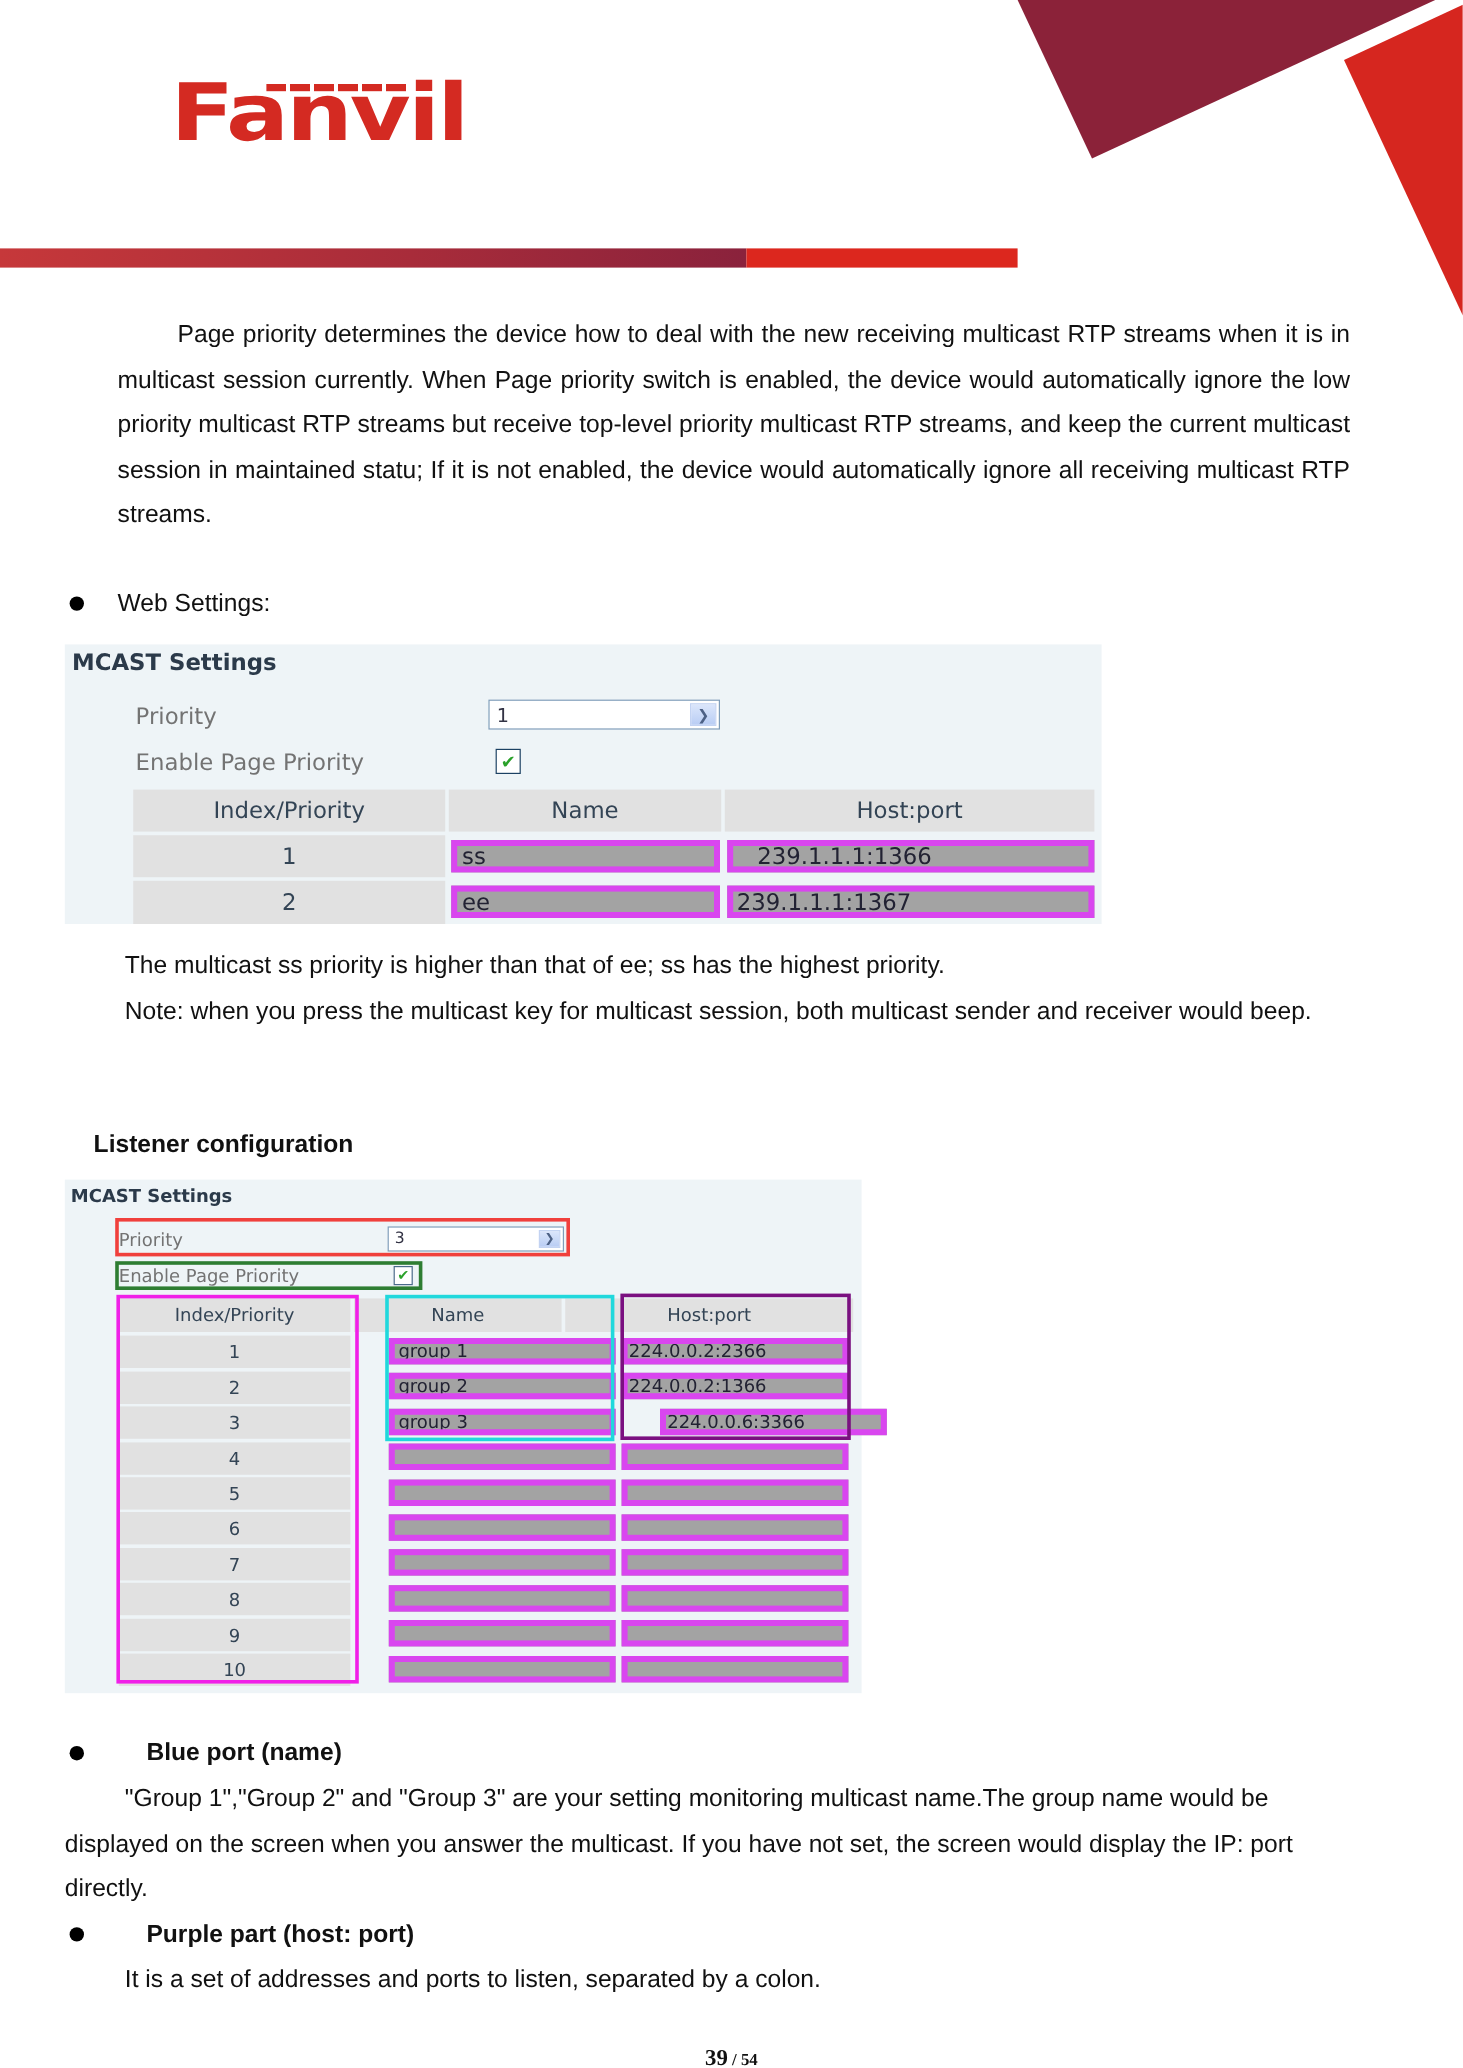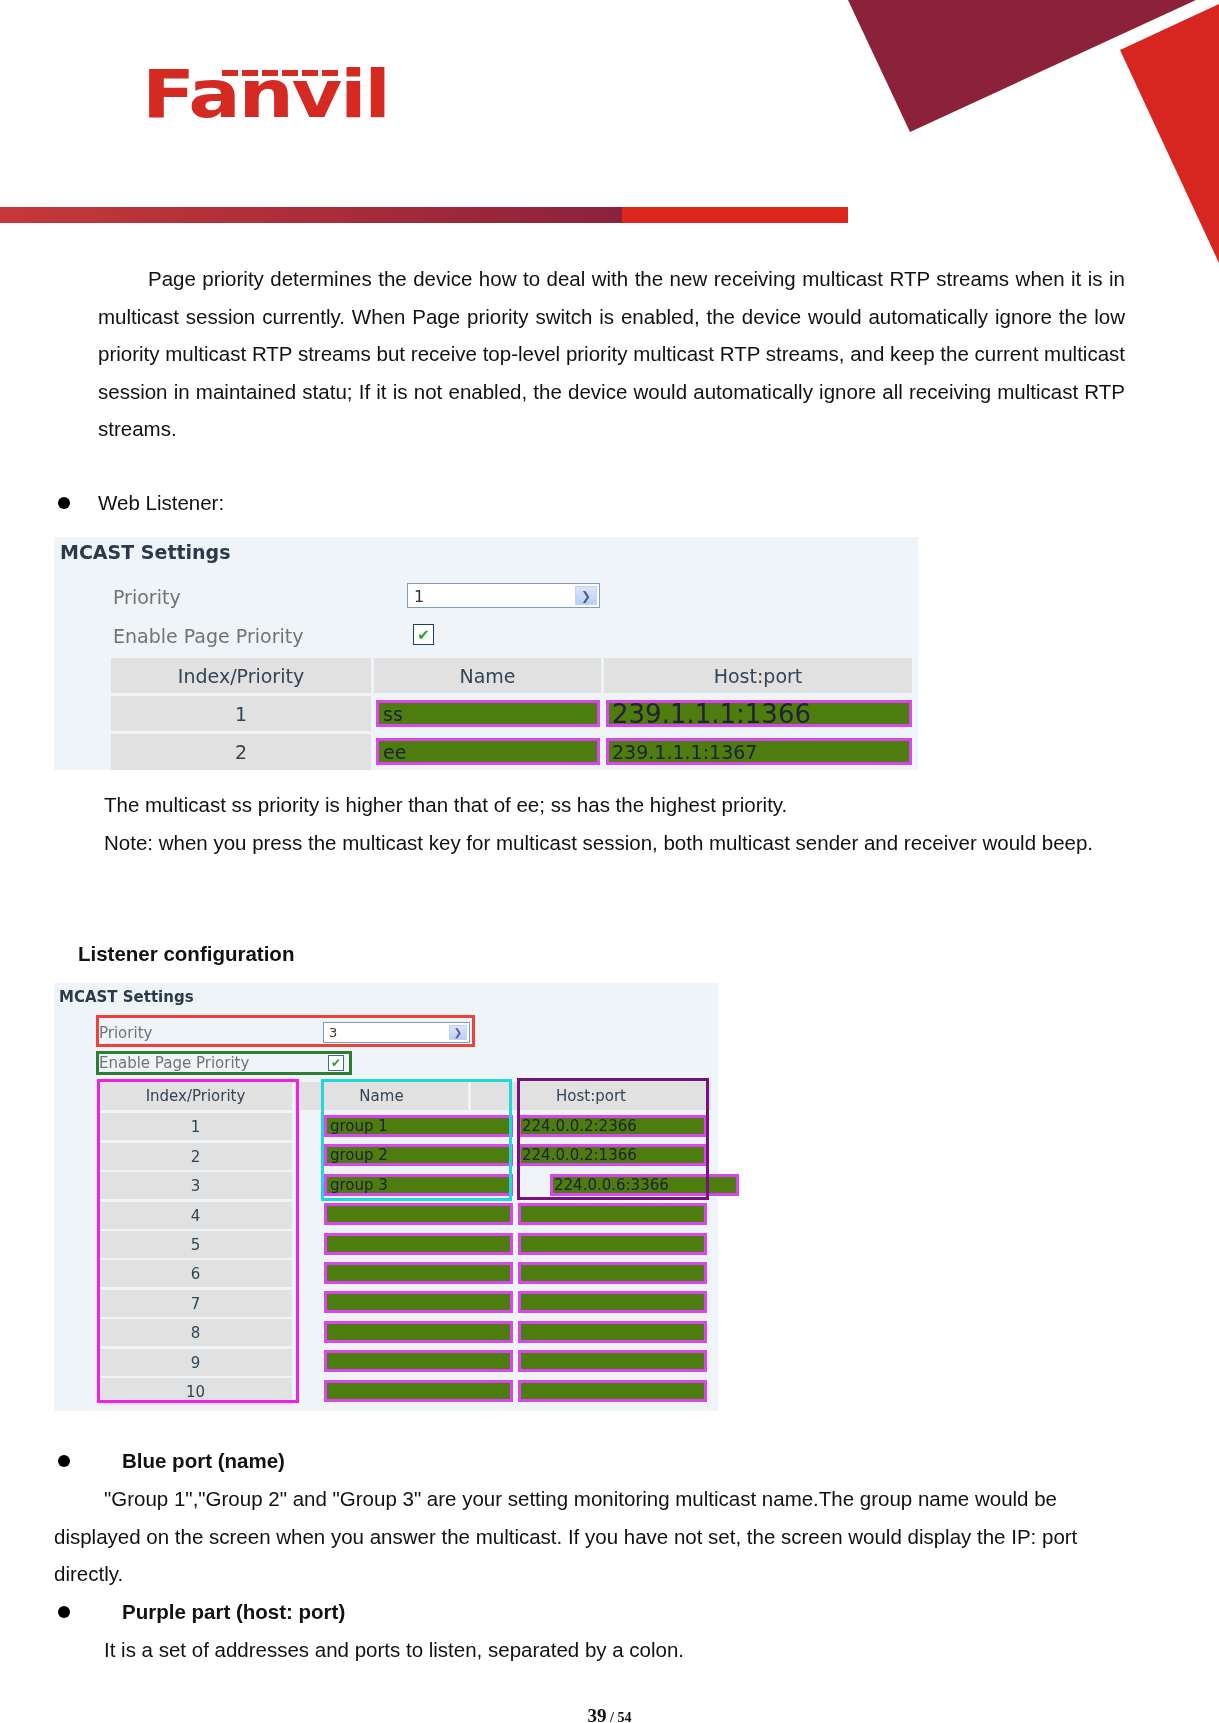--- a/index.html
+++ b/index.html
@@ -63,21 +63,21 @@
   }
   .cell-head {
     position: absolute; background: #e1e1e1; color: #334455;
     display: flex; align-items: center; justify-content: center;
   }
   .cell-idx {
     position: absolute; background: #e1e1e1; color: #334455;
     display: flex; align-items: center; justify-content: center;
   }
   .field {
-    position: absolute; background: #4d7c0f; border: 3px solid #d946ef; box-sizing: border-box;
+    position: absolute; background: #a3a3a3; border: 5px solid #d946ef; box-sizing: border-box;
     color: #223; white-space: nowrap; overflow: hidden;
     display: flex; align-items: center;
   }
   .hl { position: absolute; box-sizing: border-box; pointer-events: none; }
 
   .footer {
     left: 0; width: 1219px; top: 1705px; text-align: center;
     font-family: "Liberation Serif", serif; font-weight: bold; color: #111;
   }
 </style>
@@ -89,21 +89,21 @@
   <polygon points="1120,50 1219,4 1219,263" fill="#d6261f"></polygon>
 </svg>
 <div class="abs logo-bars"></div>
 <div class="abs logo">Fanvil</div>
 <div class="abs header-bar-grad"></div>
 <div class="abs header-bar-red"></div>
 
 <div class="para p1">Page priority determines the device how to deal with the new receiving multicast RTP streams when it is in multicast session currently. When Page priority switch is enabled, the device would automatically ignore the low priority multicast RTP streams but receive top-level priority multicast RTP streams, and keep the current multicast session in maintained statu; If it is not enabled, the device would automatically ignore all receiving multicast RTP streams.</div>
 
 <div class="bullet-dot" style="left:58px; top:497px;"></div>
-<div class="bullet-line" style="left:98px; top:488px;">Web Listener:</div>
+<div class="bullet-line" style="left:98px; top:488px;">Web Settings:</div>
 
 <div class="panel" style="left:54px; top:537px; width:864px; height:233px;">
   <div class="panel-title" style="left:6px; top:4px; font-size:19px;">MCAST Settings</div>
 
   <div class="label" style="left:59px; top:49px; font-size:19px;">Priority</div>
   <div class="select" style="left:353px; top:46px; width:193px; height:25px;">
     <span class="select-value" style="top:3px; font-size:16px;">1</span>
     <span class="select-arrow" style="width:22px; font-size:12px;">❯</span>
   </div>
 
@@ -111,21 +111,21 @@
   <div class="checkbox" style="left:359px; top:87px; width:21px; height:21px; font-size:15px;">
     <span>✔</span>
   </div>
 
   <div class="cell-head" style="left:57px; top:121px; width:260px; height:35px; font-size:19px;">Index/Priority</div>
   <div class="cell-head" style="left:320px; top:121px; width:227px; height:35px; font-size:19px;">Name</div>
   <div class="cell-head" style="left:550px; top:121px; width:308px; height:35px; font-size:19px;">Host:port</div>
 
   <div class="cell-idx" style="left:57px; top:159px; width:260px; height:35px; font-size:19px;">1</div>
   <div class="field" style="left:322px; top:163px; width:224px; height:27px; padding-left:4px; font-size:19px;">ss</div>
-  <div class="field" style="left:552px; top:163px; width:306px; height:27px; padding-left:3px; font-size:26px;">239.1.1.1:1366</div>
+  <div class="field" style="left:552px; top:163px; width:306px; height:27px; padding-left:20px; font-size:19px;">239.1.1.1:1366</div>
 
   <div class="cell-idx" style="left:57px; top:197px; width:260px; height:36px; font-size:19px;">2</div>
   <div class="field" style="left:322px; top:201px; width:224px; height:27px; padding-left:4px; font-size:19px;">ee</div>
   <div class="field" style="left:552px; top:201px; width:306px; height:27px; padding-left:3px; font-size:19px;">239.1.1.1:1367</div>
 </div>
 
 <div class="para" style="left:104px; top:786px; width:1020px;">The multicast ss priority is higher than that of ee; ss has the highest priority.</div>
 <div class="para" style="left:54px; top:824px; width:1071px; text-indent:50px;">Note: when you press the multicast key for multicast session, both multicast sender and receiver would beep.</div>
 
 <div class="bullet-line bold" style="left:54px; top:939px;">Listener configuration</div>

